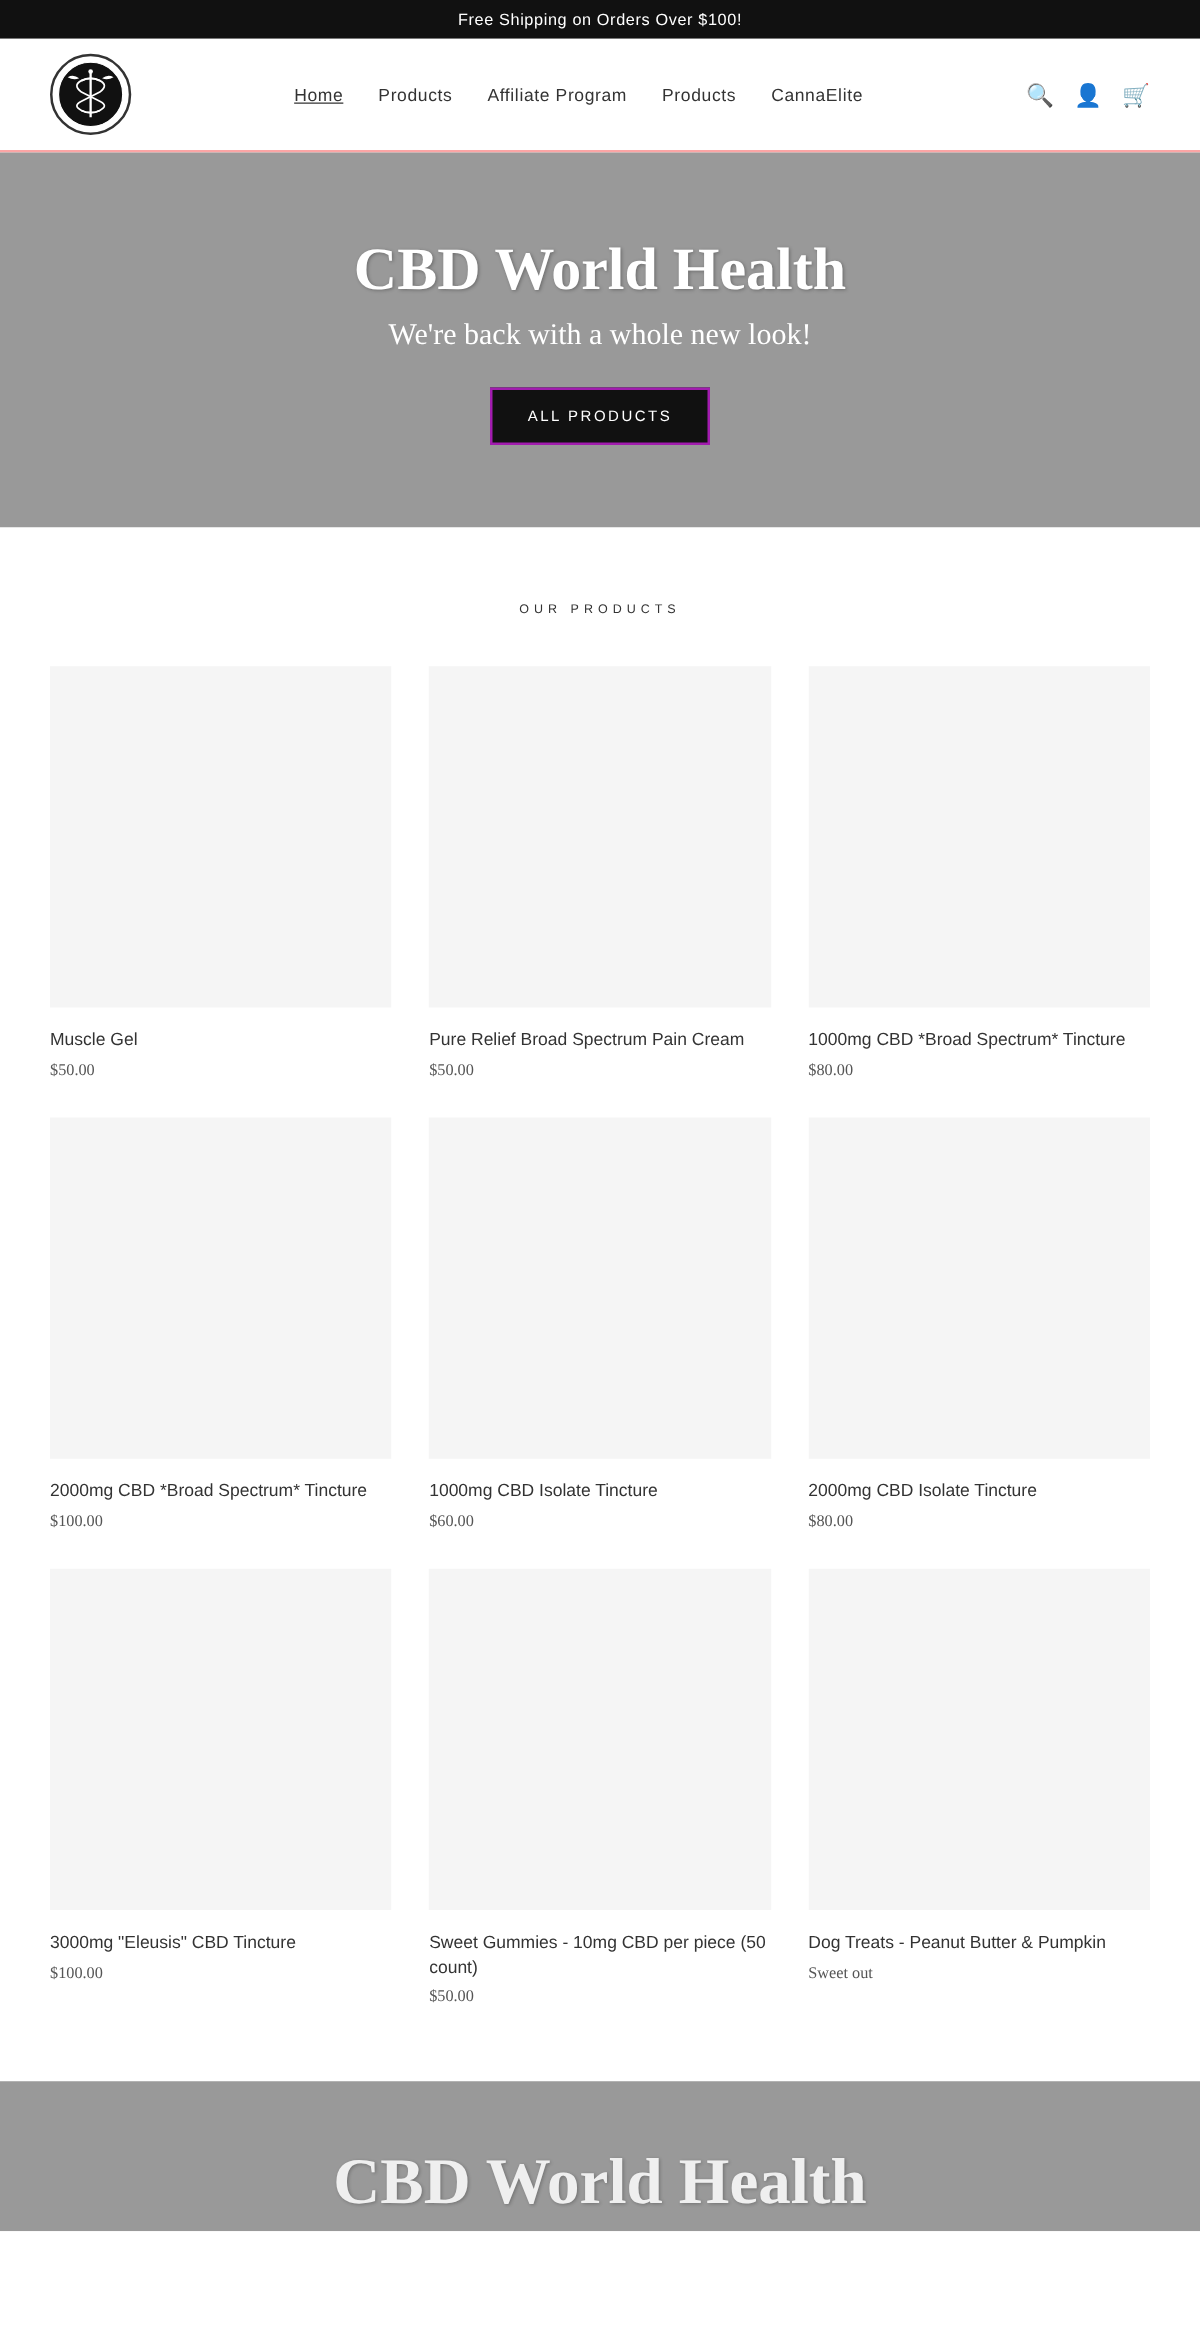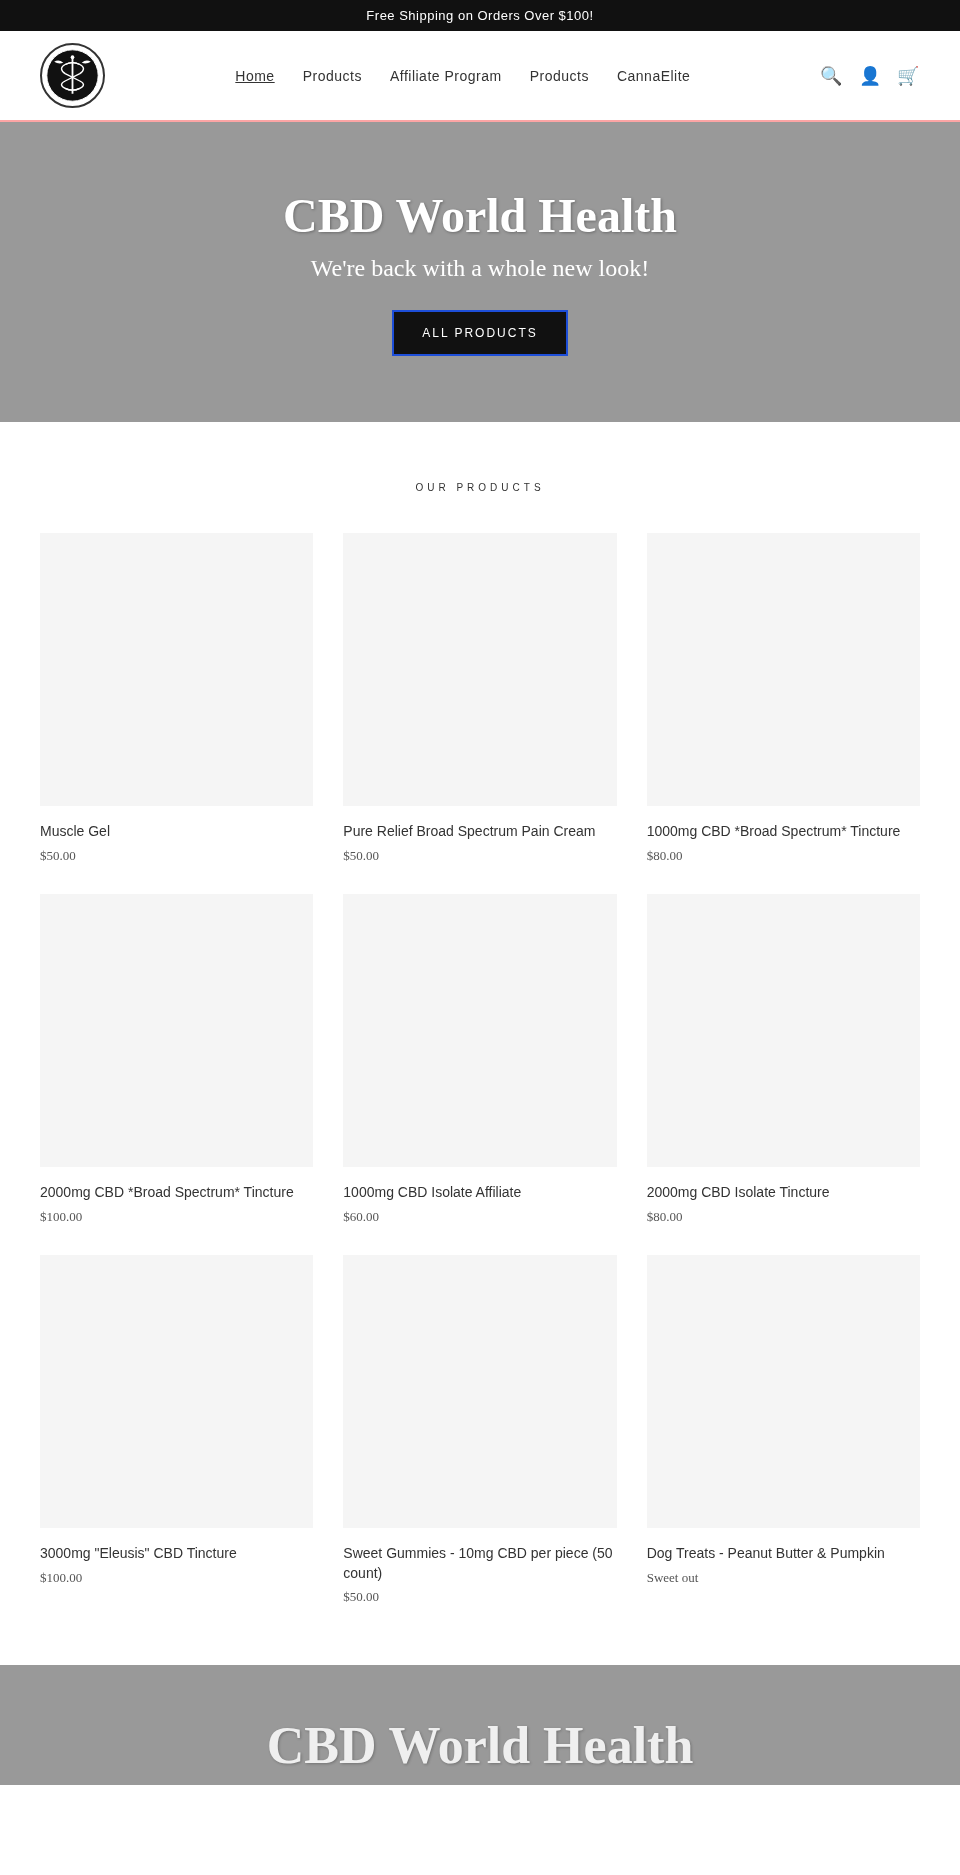--- a/index.html
+++ b/index.html
@@ -91,21 +91,21 @@
     }
     .hero p {
       font-size: 24px;
       color: #fff;
       font-family: Georgia, serif;
       margin-bottom: 28px;
     }
     .hero-btn {
       background: #111;
       color: #fff;
-      border: 2px solid #1d4ed8;
+      border: 2px solid #a21caf;
       padding: 14px 28px;
       font-family: Arial, sans-serif;
       font-size: 12px;
       letter-spacing: 2px;
       cursor: pointer;
       text-transform: uppercase;
     }
 
     
     .products-section {
@@ -237,21 +237,21 @@
         <div class="product-name">1000mg CBD *Broad Spectrum* Tincture</div>
         <div class="product-price">$80.00</div>
       </div>
       <div class="product-card">
         <div class="product-image"></div>
         <div class="product-name">2000mg CBD *Broad Spectrum* Tincture</div>
         <div class="product-price">$100.00</div>
       </div>
       <div class="product-card">
         <div class="product-image"></div>
-        <div class="product-name">1000mg CBD Isolate Affiliate</div>
+        <div class="product-name">1000mg CBD Isolate Tincture</div>
         <div class="product-price">$60.00</div>
       </div>
       <div class="product-card">
         <div class="product-image"></div>
         <div class="product-name">2000mg CBD Isolate Tincture</div>
         <div class="product-price">$80.00</div>
       </div>
       <div class="product-card">
         <div class="product-image"></div>
         <div class="product-name">3000mg "Eleusis" CBD Tincture</div>

